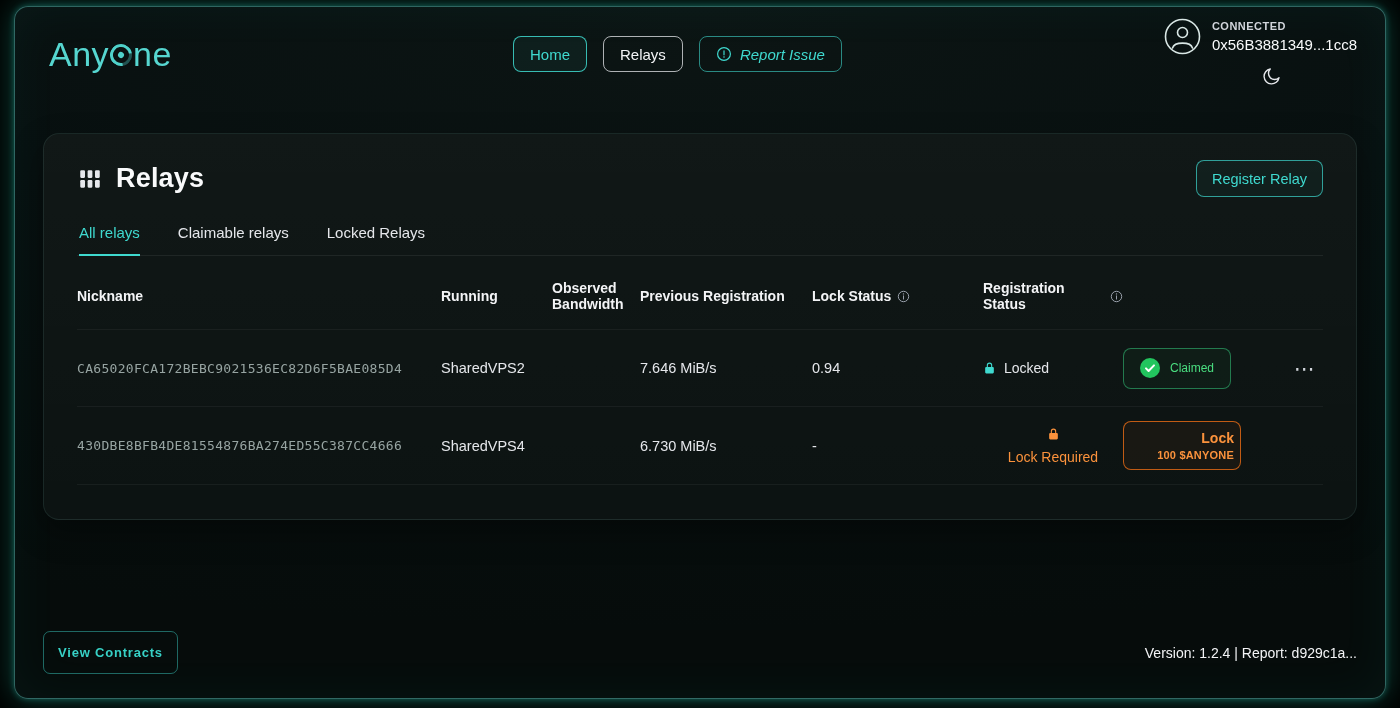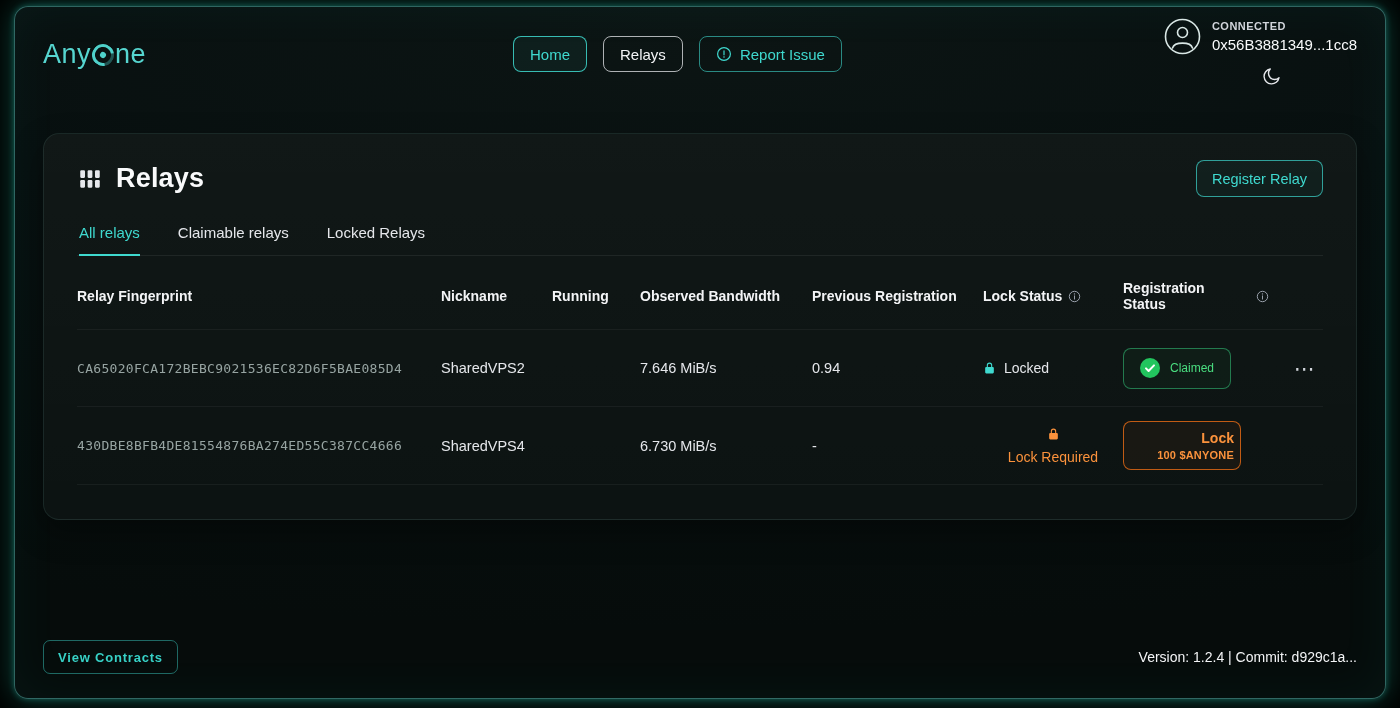--- a/index.html
+++ b/index.html
@@ -11,36 +11,36 @@
     border-radius:14px;
     border:1px solid rgba(110,236,226,0.40);
     background: radial-gradient(130% 90% at 50% 0%, #0c1514 0%, #081010 45%, #060c0b 100%);
     box-shadow: 0 0 30px rgba(45,212,191,0.30), 0 0 6px rgba(45,212,191,0.35), inset 0 0 50px rgba(45,212,191,0.05);
     padding:0 28px;
     display:flex; flex-direction:column;
   }
 
   
   .navbar { height:94px; flex:none; display:flex; align-items:center; position:relative; }
-  .logo { display:flex; align-items:center; font-size:27px; font-weight:400; color:#56d6d0; letter-spacing:.5px; }
+  .logo { display:flex; align-items:center; font-size:34px; font-weight:400; color:#56d6d0; letter-spacing:.5px; margin-left:6px; }
   .logo .logo-o {
     width:22px; height:22px; border:3.5px solid #4fd1ca; border-radius:50%;
     display:inline-block; margin:2px 1px 0; position:relative;
     border-right-color:rgba(79,209,202,0.35);
     transform:rotate(35deg);
   }
   .logo .logo-o::after{ content:""; position:absolute; width:6px; height:6px; border-radius:50%;
     background:#4fd1ca; top:50%; left:50%; transform:translate(-50%,-50%); }
 
   .nav-center { position:absolute; left:470px; top:50%; transform:translateY(-50%); display:flex; gap:16px; }
   button { font-family:inherit; cursor:pointer; background:transparent; }
   .nav-btn { height:36px; padding:0 16px; border-radius:8px; font-size:15px; display:flex; align-items:center; gap:8px; }
   .nav-btn.home   { border:1px solid rgba(63,217,207,0.85); color:#3fd9cf; background:rgba(63,217,207,0.06); }
   .nav-btn.relays { border:1px solid rgba(229,231,235,0.75); color:#f3f4f6; }
-  .nav-btn.report { border:1px solid rgba(63,217,207,0.60); color:#3fd9cf; }
+  .nav-btn.report { border:1px solid rgba(63,217,207,0.60); color:#3fd9cf;font-style:italic; }
 
   .nav-right { margin-left:auto; display:flex; align-items:center; gap:11px;flex-direction:column; }
   .avatar { width:37px; height:37px; flex:none; }
   .wallet-info { display:flex; flex-direction:column; gap:4px; }
   .wallet-status { font-size:11px; letter-spacing:.5px; color:#d1d5db; font-weight:600; }
   .wallet-address { font-size:15px; color:#f9fafb; }
   .moon-btn { border:none; margin-left:22px; padding:0; display:flex; align-items:center; color:#e5e7eb; }
 
   
   .card {
@@ -82,21 +82,21 @@
   .lock-btn { display:inline-flex; flex-direction:column; align-items:flex-end; justify-content:center; width:118px; height:49px;
     border-radius:8px; border:1px solid rgba(249,115,22,0.75); background:rgba(249,115,22,0.05); color:#fb923c; gap:3px; }
   .lock-btn .l1 { font-size:14px; font-weight:600; }
   .lock-btn .l2 { font-size:11px; font-weight:700; letter-spacing:.2px; }
 
   .actions { text-align:right; }
   .more-btn { border:none; color:#d1d5db; font-size:21px; line-height:1; padding:2px 6px; letter-spacing:2px; }
 
   
   .footer { margin-top:auto; display:flex; align-items:center; justify-content:space-between; padding-bottom:24px; }
-  .contracts-btn { height:34px; padding:0 14px; border-radius:7px; border:1px solid rgba(63,217,207,0.45);
+  .contracts-btn { height:43px; padding:0 14px; border-radius:7px; border:1px solid rgba(63,217,207,0.45);
     color:#37d1c6; font-size:13px; font-weight:700; letter-spacing:.8px; }
   .version { font-size:14px; color:#f3f4f6; }
 </style>
 </head>
 <body>
 
 <div class="page">
 
   <div class="navbar">
     <div class="logo">
@@ -162,21 +162,20 @@
       <button class="register-btn">Register Relay</button>
     </div>
 
     <div class="tabs">
       <div class="tab active">All relays</div>
       <div class="tab">Claimable relays</div>
       <div class="tab">Locked Relays</div>
     </div>
 
     <div class="thead">
-      <div class="th">Relay Fingerprint</div>
       <div class="th">Nickname</div>
       <div class="th">Running</div>
       <div class="th">Observed Bandwidth</div>
       <div class="th">Previous Registration</div>
       <div class="th">
         <span>Lock Status</span>
         <span class="info-ic">
           <svg width="13" height="13" viewBox="0 0 20 20" fill="none">
               <circle cx="10" cy="10" r="8" stroke="currentColor" stroke-width="1.5"></circle>
               <line x1="10" y1="9" x2="10" y2="14" stroke="currentColor" stroke-width="1.5" stroke-linecap="round"></line>
@@ -246,16 +245,16 @@
           <span class="l1">Lock</span>
           <span class="l2">100 $ANYONE</span>
         </button>
       </div>
       <div class="actions"></div>
     </div>
   </div>
 
   <div class="footer">
     <button class="contracts-btn">View Contracts</button>
-    <span class="version">Version: 1.2.4 | Commit: d929c1a...</span>
+    <span class="version">Version: 1.2.4 | Report: d929c1a...</span>
   </div>
 
 </div>
 
 </body></html>

